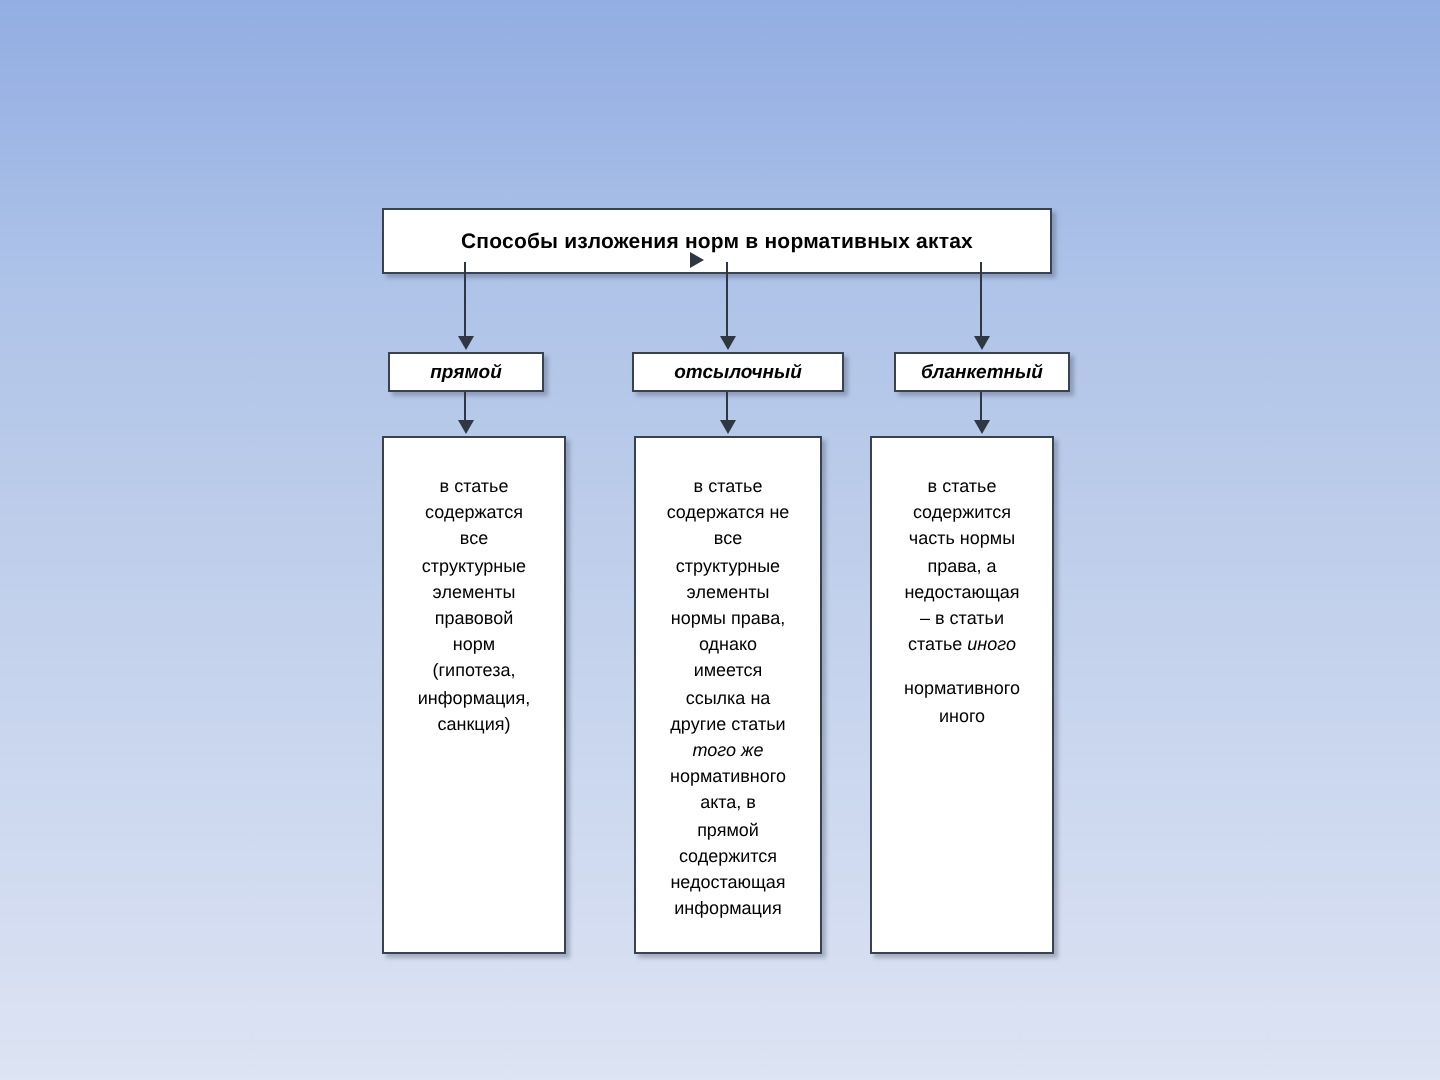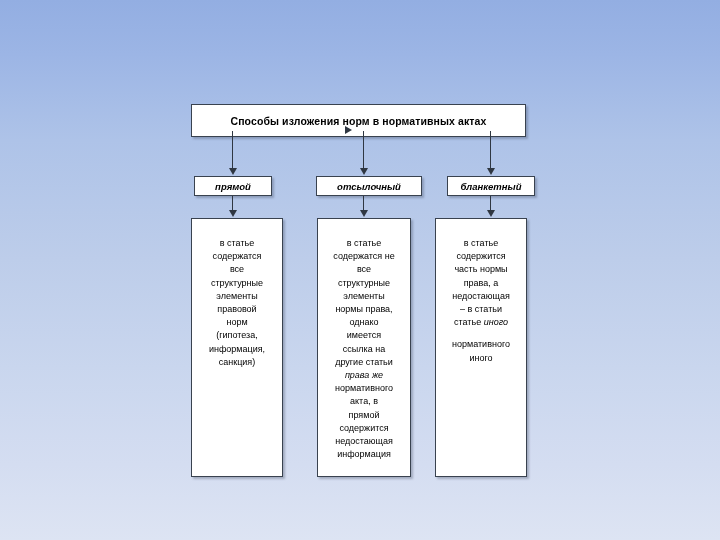--- a/index.html
+++ b/index.html
@@ -184,21 +184,21 @@
       <div>в статье</div>
       <div>содержатся не</div>
       <div>все</div>
       <div>структурные</div>
       <div>элементы</div>
       <div>нормы права,</div>
       <div>однако</div>
       <div>имеется</div>
       <div>ссылка на</div>
       <div>другие статьи</div>
-      <div><b>права же</b></div>
+      <div><b>того же</b></div>
       <div>нормативного</div>
       <div>акта, в</div>
       <div>прямой</div>
       <div>содержится</div>
       <div>недостающая</div>
       <div>информация</div>
     </div>
   <div class="node content-box" id="content-box-2">
       <div>в статье</div>
       <div>содержится</div>

